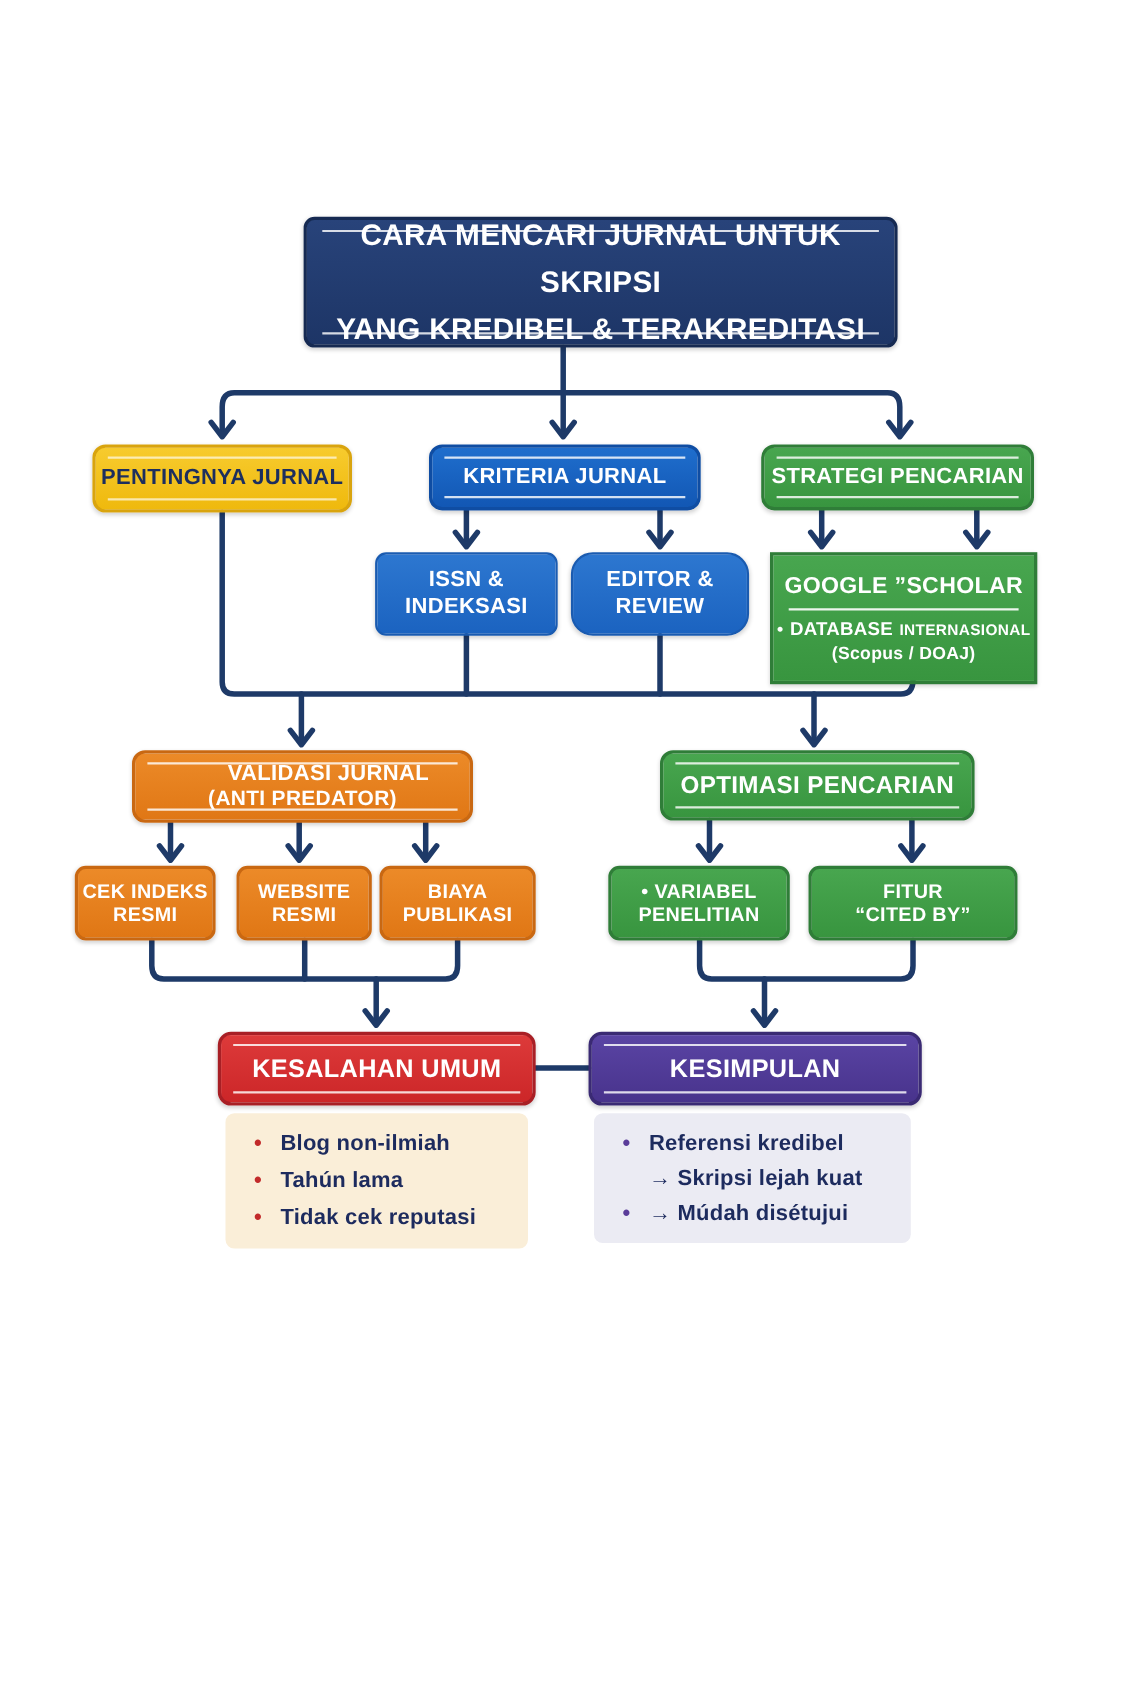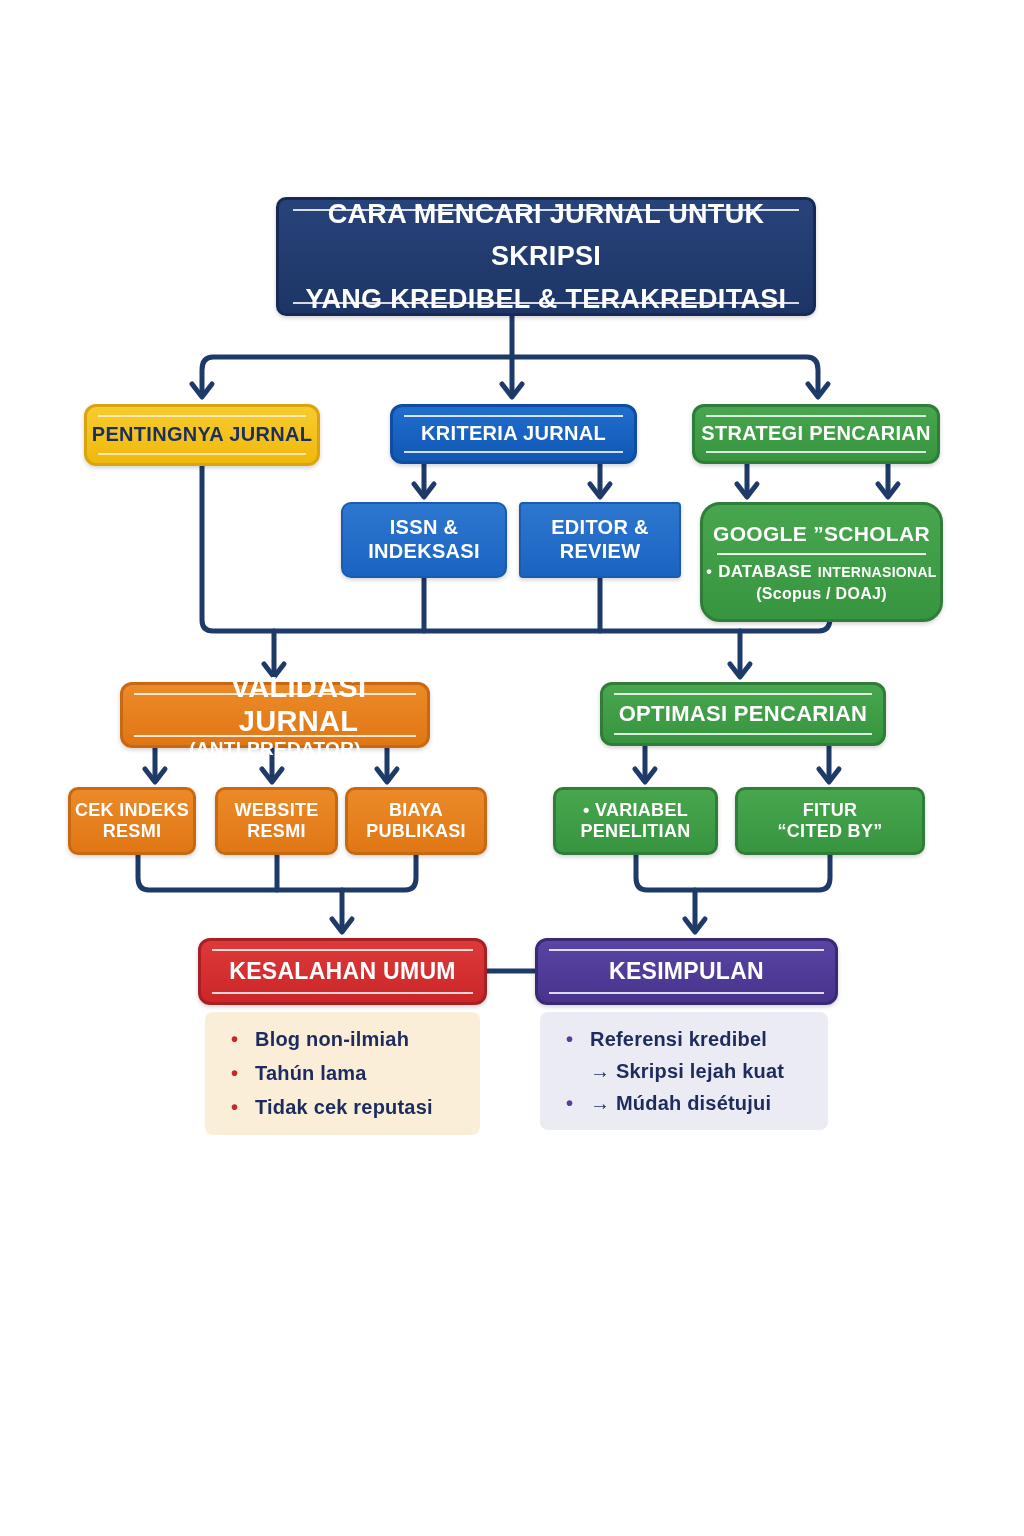--- a/index.html
+++ b/index.html
@@ -118,40 +118,40 @@
     <i class="sline t"></i>
     <i class="sline b"></i>
     <span>STRATEGI PENCARIAN</span>
   </div>
 
   <div class="node c-bluesub" style="left:341px;top:502px;width:166px;height:76px;font-size:20px;border-radius:10px;">
     <span>ISSN &amp;</span>
     <span>INDEKSASI</span>
   </div>
 
-  <div class="node c-bluesub" style="left:519px;top:502px;width:162px;height:76px;font-size:20px;border-radius:4px;">
+  <div class="node c-bluesub" style="left:519px;top:502px;width:162px;height:76px;font-size:20px;border-radius:20px;">
     <span>EDITOR &amp;</span>
     <span>REVIEW</span>
   </div>
 
-  <div class="node c-green" style="left:700px;top:502px;width:243px;height:120px;border-radius:20px;">
+  <div class="node c-green" style="left:700px;top:502px;width:243px;height:120px;border-radius:0;">
     <div class="ghead">GOOGLE ”SCHOLAR</div>
     <i class="gdiv"></i>
     <div class="gline1">
       <span class="gb">•</span>
       <span class="gmain">DATABASE</span>
       <span class="gsec">INTERNASIONAL</span>
     </div>
     <div class="gsub">(Scopus / DOAJ)</div>
   </div>
 
   <div class="node c-orange" style="left:120px;top:682px;width:310px;height:66px;">
     <i class="sline t"></i>
     <i class="sline b"></i>
-    <span style="font-size:29px;margin-left:47px;">VALIDASI JURNAL</span>
+    <span style="font-size:20px;margin-left:47px;">VALIDASI JURNAL</span>
     <span style="font-size:19px;">(ANTI PREDATOR)</span>
   </div>
 
   <div class="node c-green" style="left:600px;top:682px;width:286px;height:64px;font-size:22px;">
     <i class="sline t"></i>
     <i class="sline b"></i>
     <span>OPTIMASI PENCARIAN</span>
   </div>
 
   <div class="node c-orange" style="left:68px;top:787px;width:128px;height:68px;font-size:18px;border-radius:10px;">

